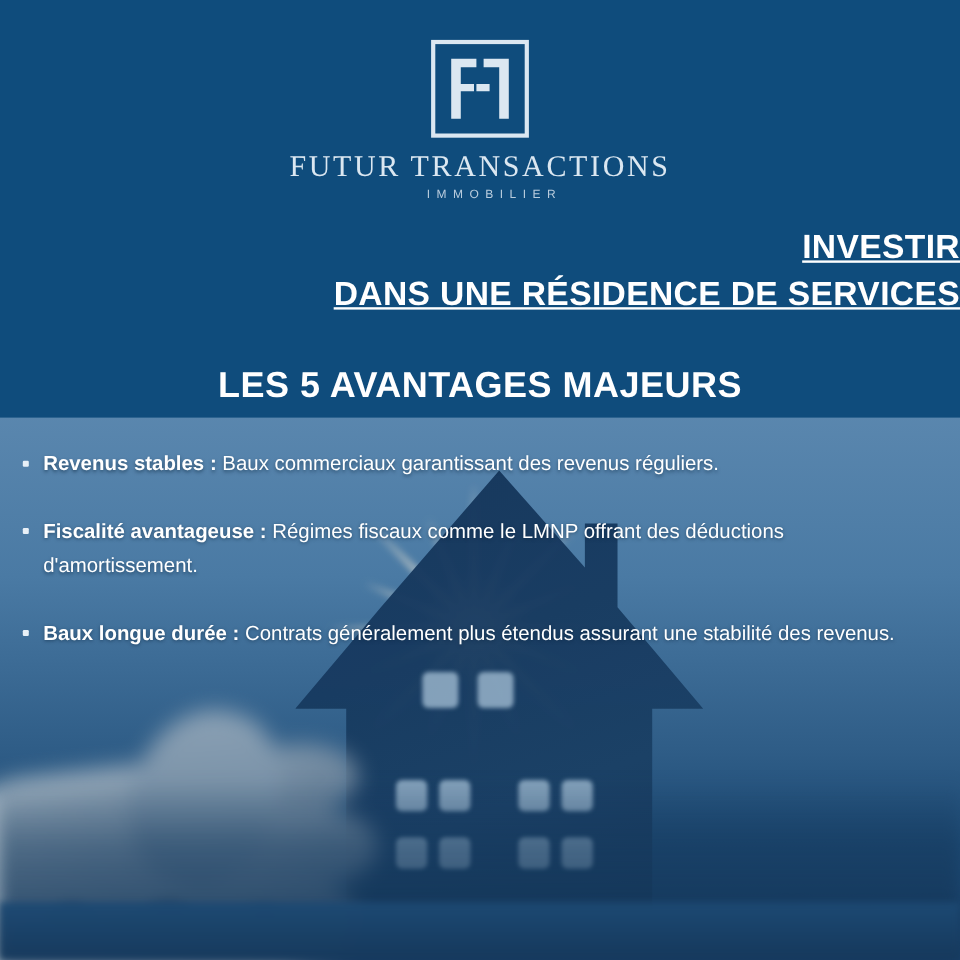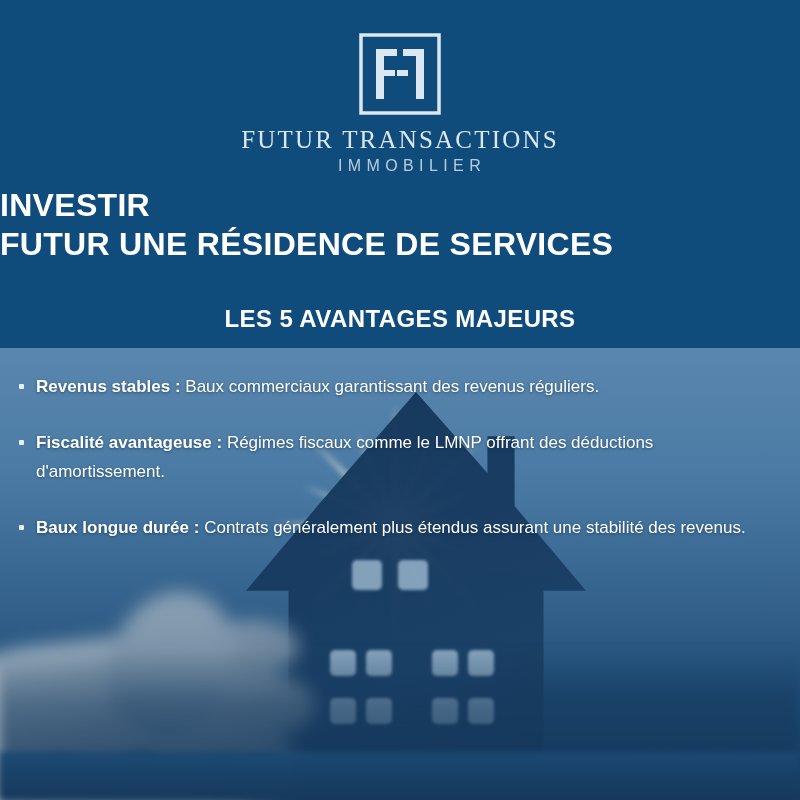--- a/index.html
+++ b/index.html
@@ -203,50 +203,51 @@
     margin-top: 8px;
     font-family: "Liberation Serif", serif;
     font-size: 25px;
     letter-spacing: 2.2px;
     color: #dbe7f1;
     white-space: nowrap;
   }
   .logo-sub {
     margin-top: 3px;
     font-family: "Liberation Sans", sans-serif;
-    font-size: 16px;
+    font-size: 10px;
     letter-spacing: 5.4px;
     color: #b9ccdd;
     margin-left: 24px;
   }
 
   .headline {
     position: absolute;
     left: 0;
     right: 0;
     top: 186px;
-    text-align: left;
+    text-align: right;
     color: #ffffff;
     font-weight: bold;
-    font-size: 32px;
+    font-size: 28px;
     line-height: 39px;
     letter-spacing: 0.3px;
+    text-decoration: underline;
   }
   .headline .l1 { display: block; }
   .headline .l2 { display: block; }
 
   .subhead {
     position: absolute;
     left: 0;
     right: 0;
     top: 305px;
     text-align: center;
     color: #ffffff;
     font-weight: bold;
-    font-size: 24px;
+    font-size: 30px;
     letter-spacing: 0.4px;
   }
 
   
   .advantages {
     position: absolute;
     left: 0;
     top: 348px;
     width: 800px;
     padding: 0;
@@ -344,21 +345,21 @@
 
         <path d="M47 19 H68 V69 H60 V26 H47 Z" fill="#dbe7f1"></path>
         <path d="M41 40 H52 V46 H41 Z" fill="#dbe7f1"></path>
       </svg>
       <div class="logo-word">FUTUR TRANSACTIONS</div>
       <div class="logo-sub">IMMOBILIER</div>
     </div>
 
     <div class="headline">
       <span class="l1">INVESTIR</span>
-      <span class="l2">FUTUR UNE RÉSIDENCE DE SERVICES</span>
+      <span class="l2">DANS UNE RÉSIDENCE DE SERVICES</span>
     </div>
 
     <div class="subhead">LES 5 AVANTAGES MAJEURS</div>
   </div>
 
   <ul class="advantages">
     <li class="adv adv-0">
       <span class="adv-bullet"></span>
       <span class="adv-term">Revenus stables :</span>
       <span class="adv-desc">Baux commerciaux garantissant des revenus réguliers.</span>

